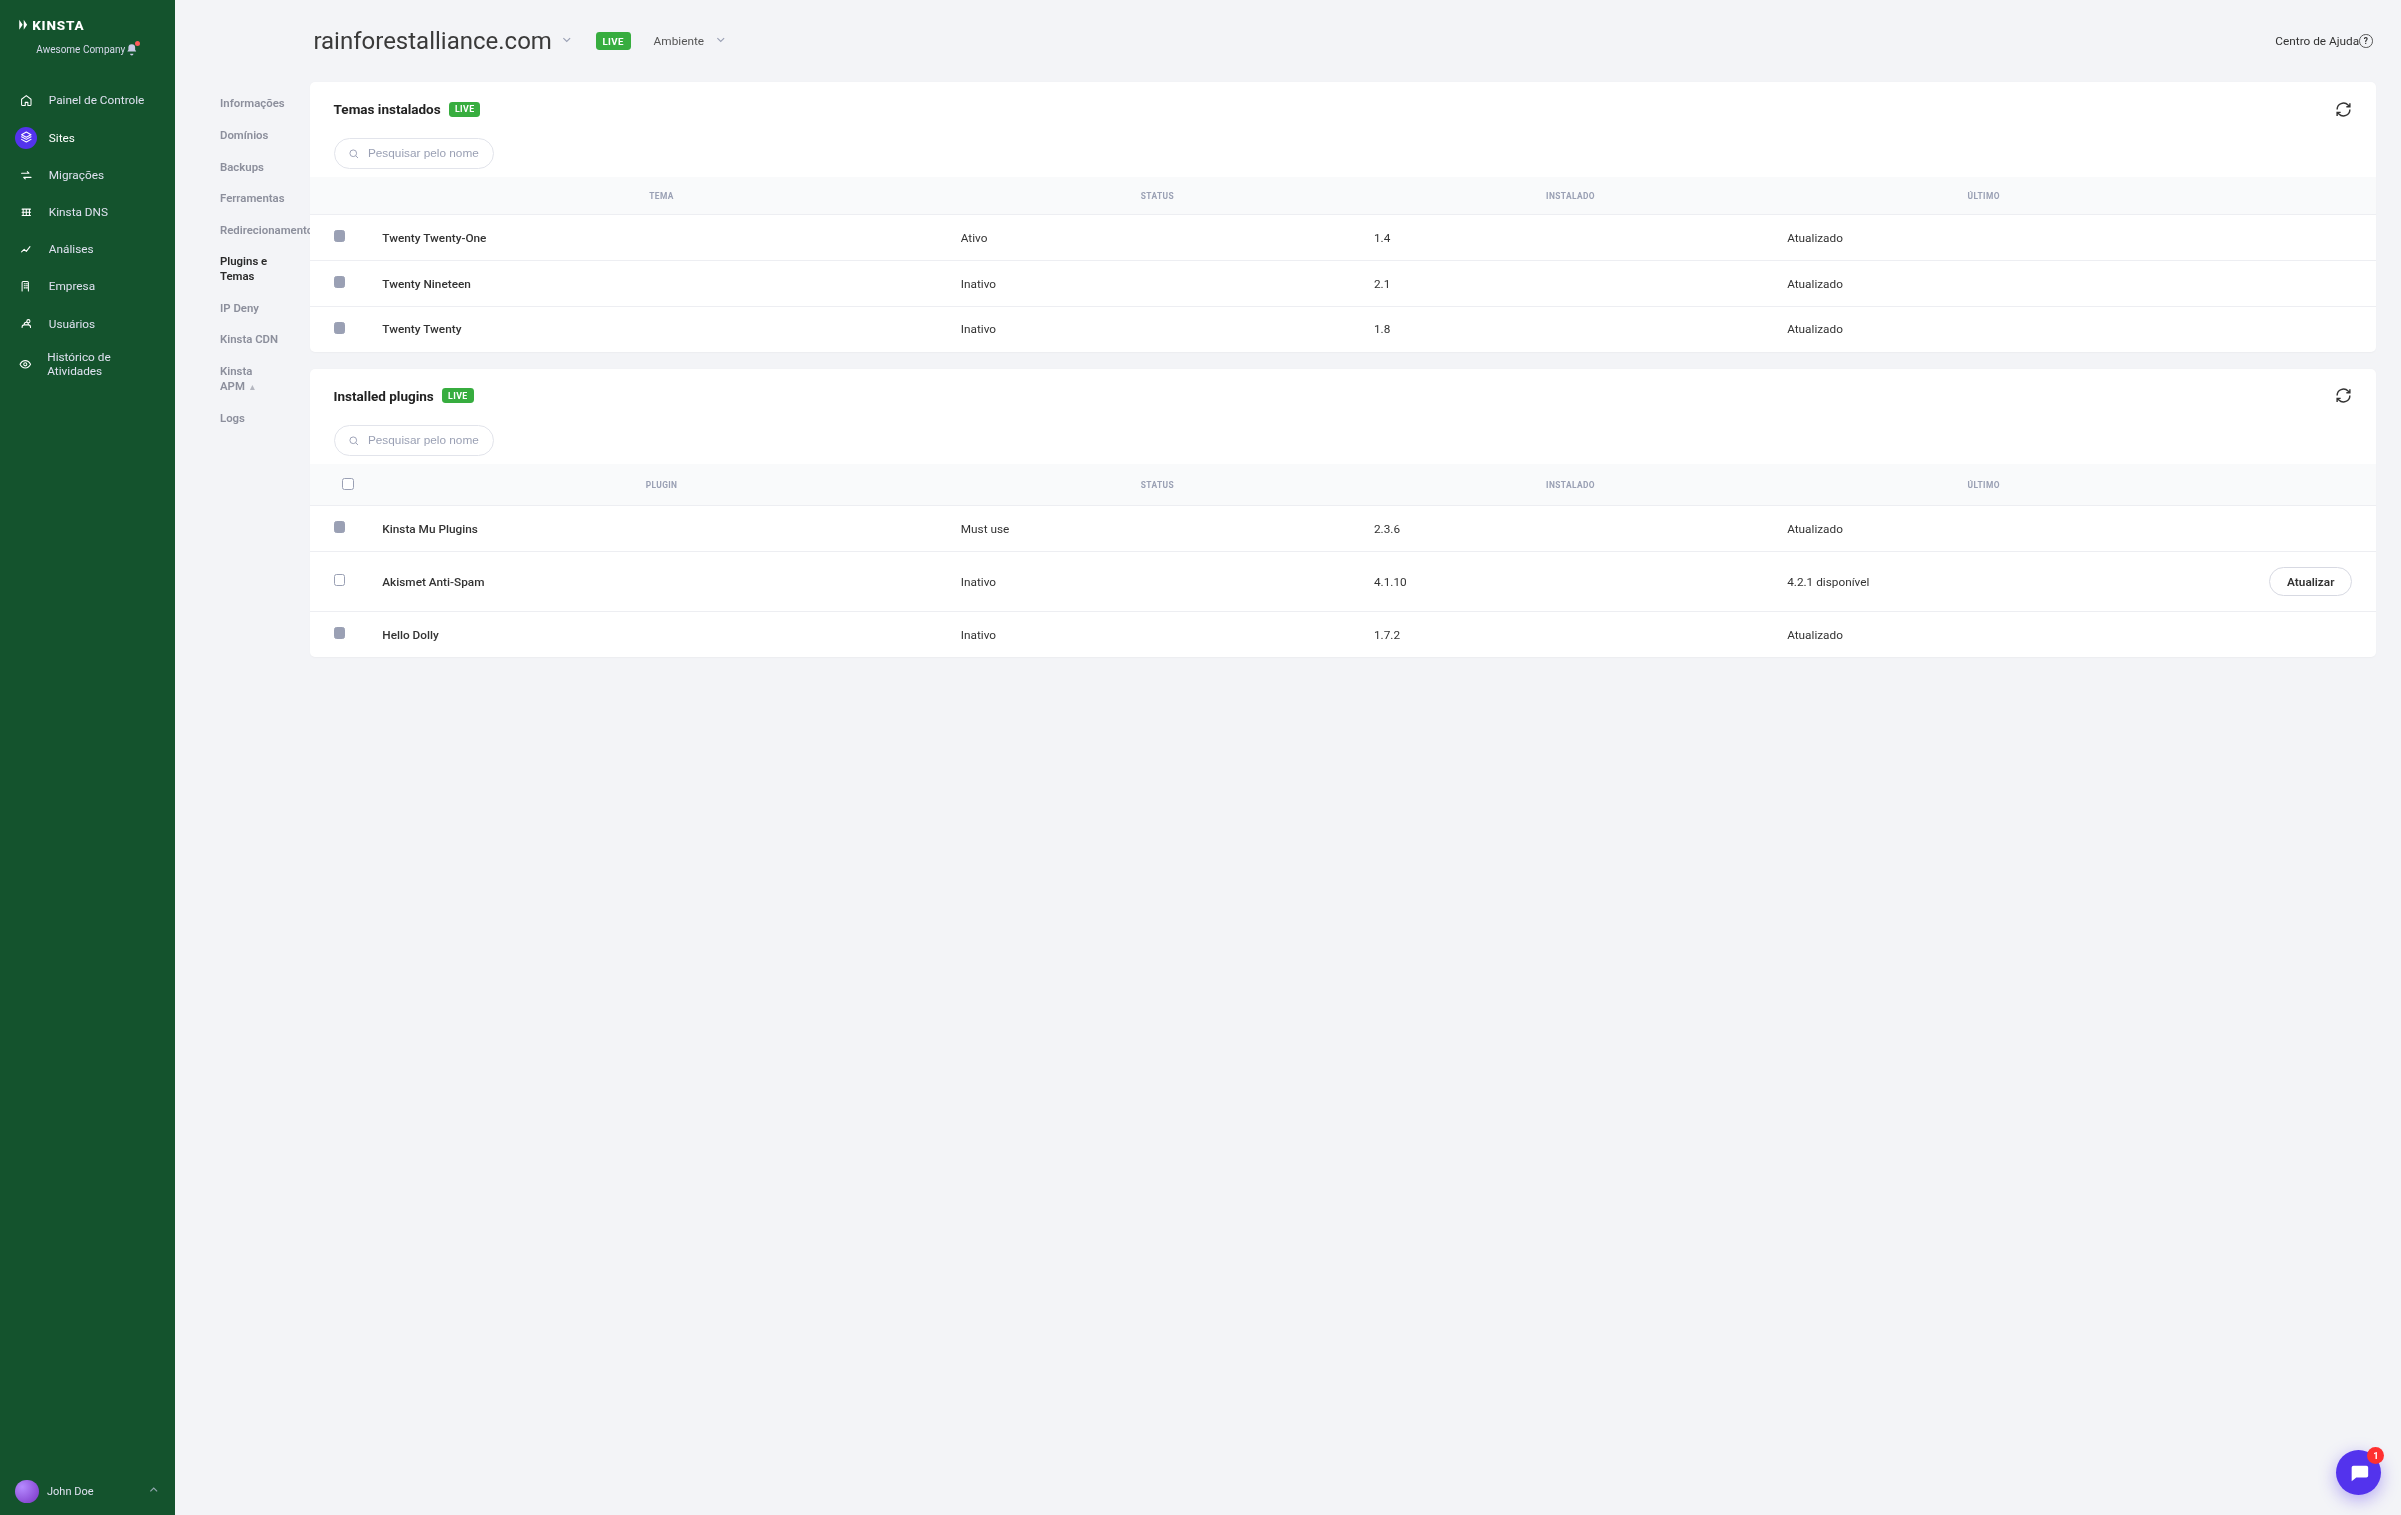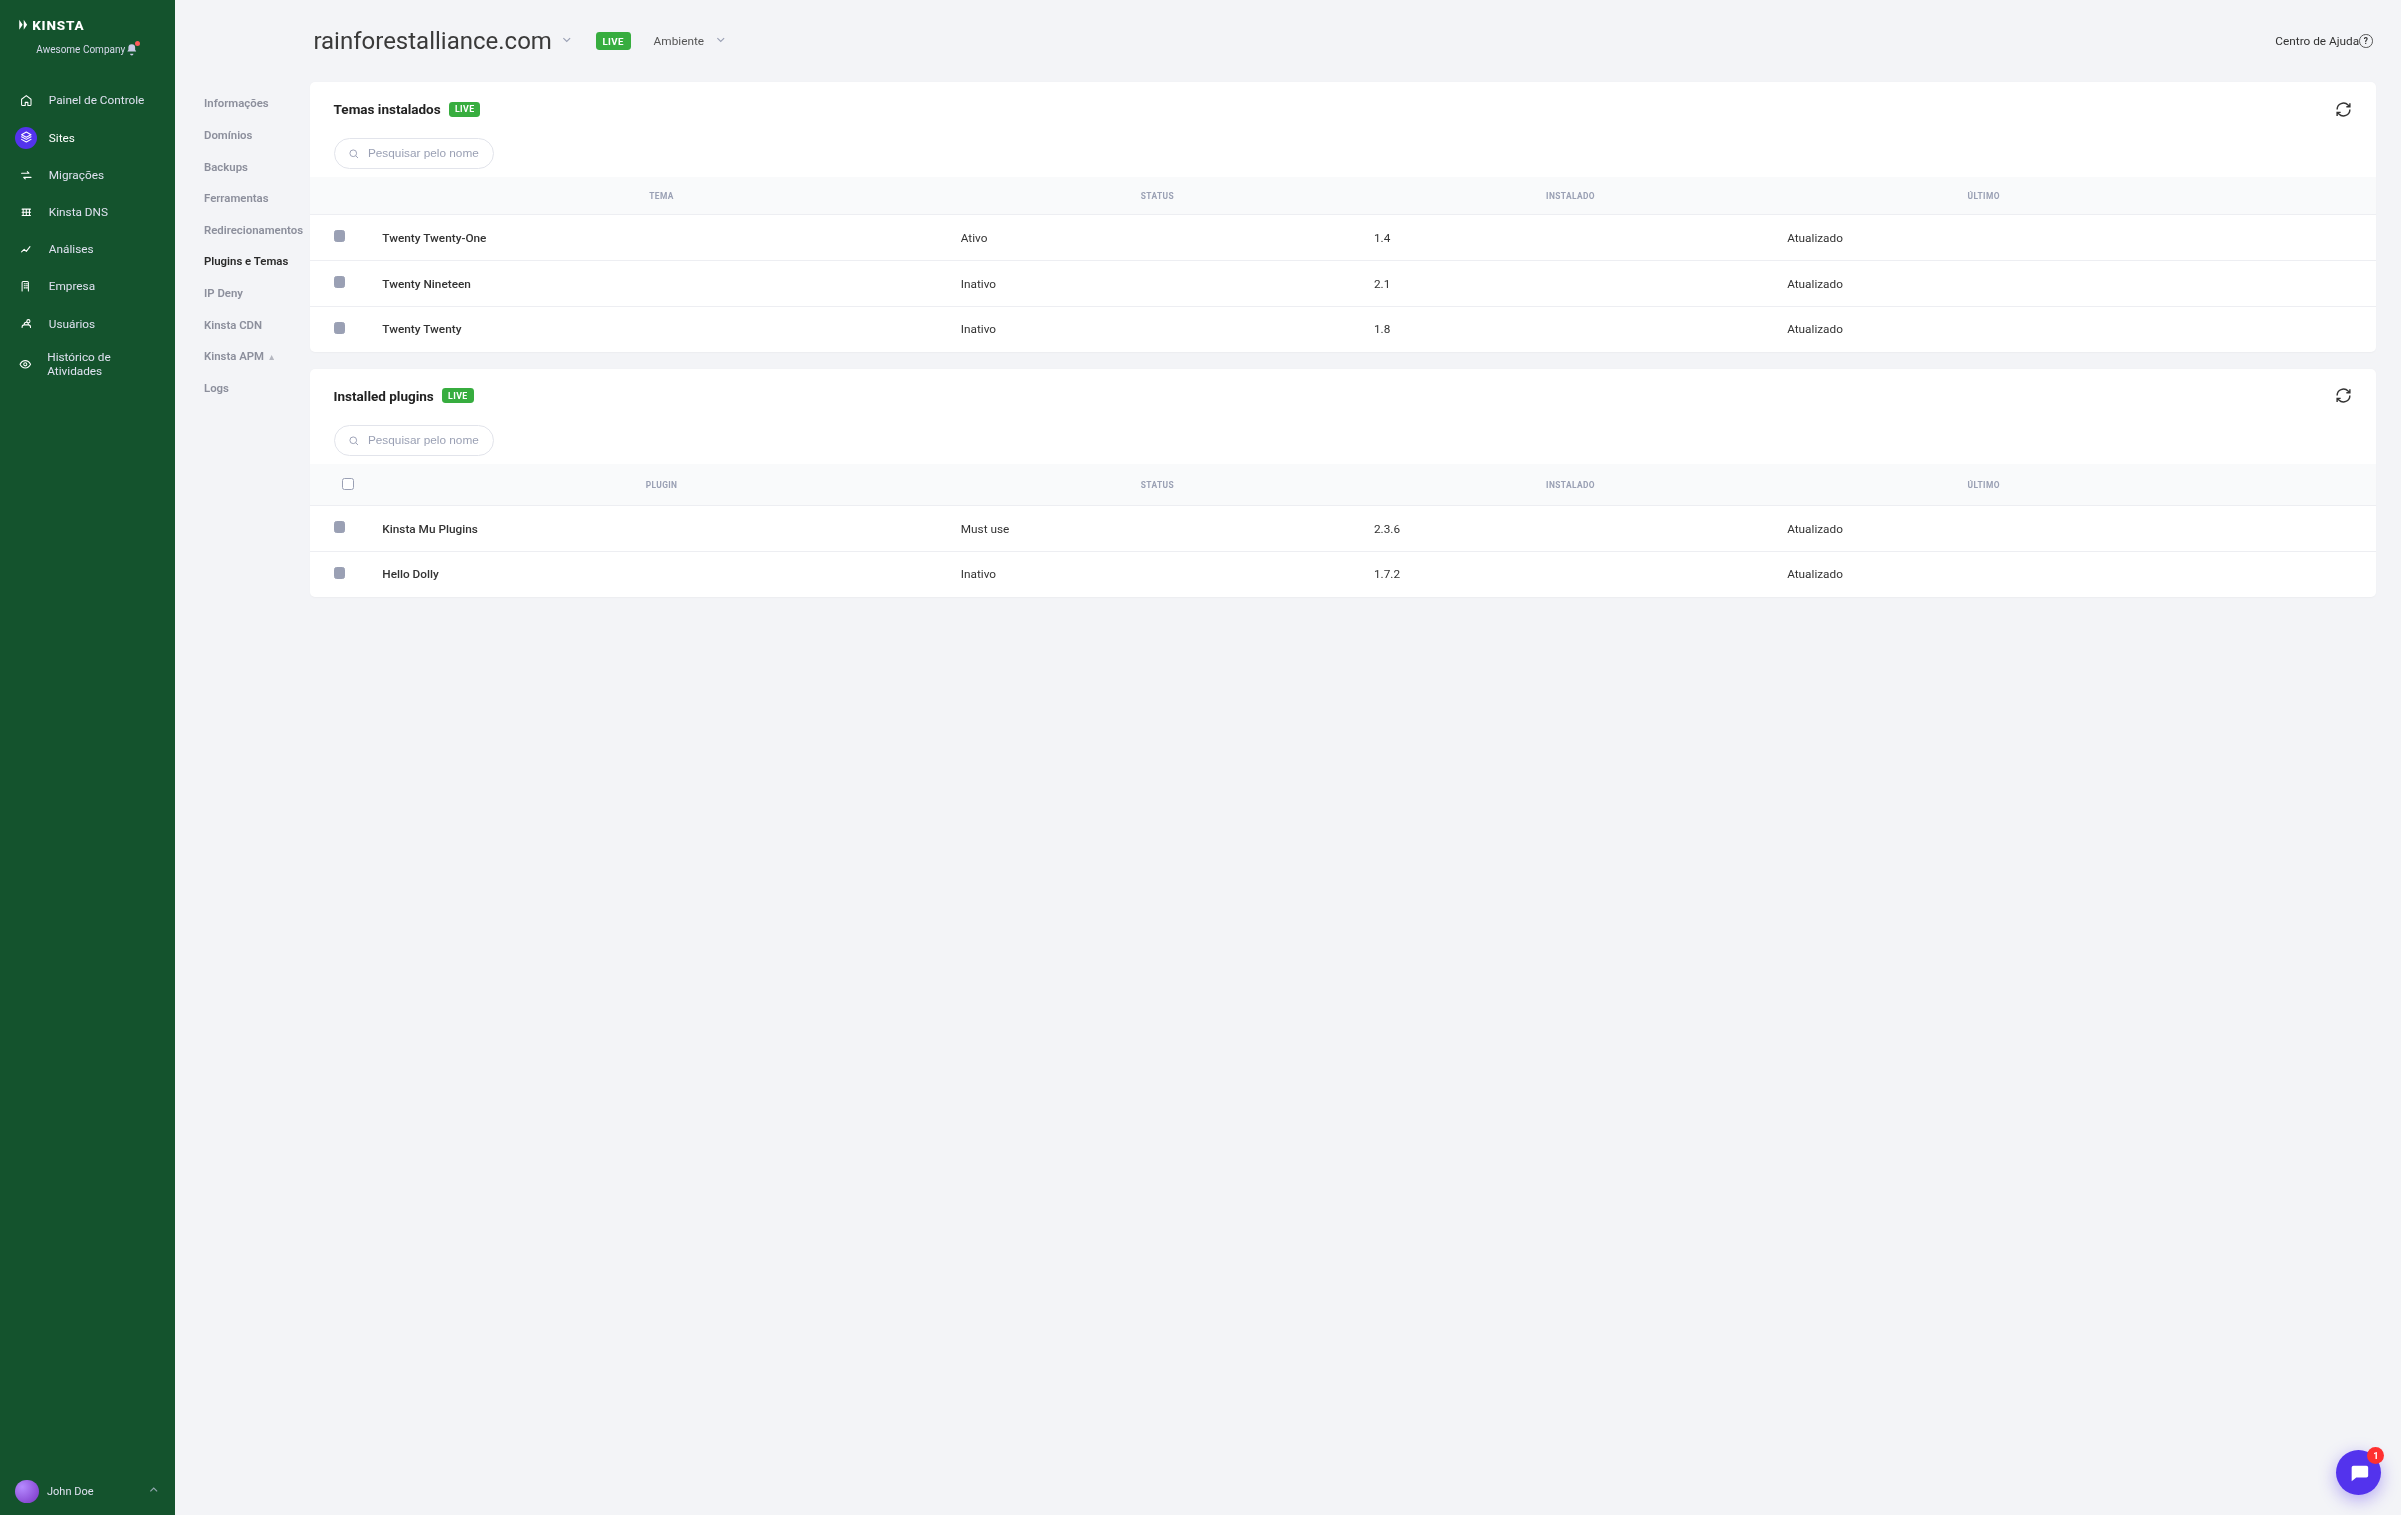--- a/index.html
+++ b/index.html
@@ -47,21 +47,21 @@
 .avatar {
   width:23.6px; height:23.6px; border-radius:50%;
   background: radial-gradient(circle at 30% 30%, #b58aff, #7832c4);
 }
 .chevron-up { margin-left:auto; opacity:.7; }
 
 
 .sidebar-sub {
   width: 135px;
   background: #f3f4f7;
-  padding: 88px 0 0 0;
+  padding: 88px 0 0 16px;
 }
 .sub-item {
   padding: 8.4px 18.5px 8.4px 29px; font-size: 11.4px; font-weight:600; color:#8c8f9c; cursor:pointer;
   line-height:1.3;
 }
 .sub-item.active { color:#2a2a2a; }
 .sub-item .apm-arrow { font-size:8.4px; margin-left:3.4px; opacity:.6;}
 
 
 .main { flex:1; background:#f3f4f7; padding: 0 25px 25px 0; display:flex; flex-direction:column; }
@@ -381,20 +381,28 @@
         <tbody id="plugins-body">
             <tr>
       <td class="col-check"><span class="cb filled"></span></td>
       <td class="col-name">Kinsta Mu Plugins</td>
       <td class="col-status ">Must use</td>
       <td class="col-installed">2.3.6</td>
       <td class="col-last muted">Atualizado</td>
       <td class="col-act"></td>
             </tr>
             <tr>
+      <td class="col-check"><span class="cb"></span></td>
+      <td class="col-name">Akismet Anti-Spam</td>
+      <td class="col-status muted">Inativo</td>
+      <td class="col-installed">4.1.10</td>
+      <td class="col-last ">4.2.1 disponível</td>
+      <td class="col-act"><span class="btn-outline">Atualizar</span></td>
+            </tr>
+            <tr>
       <td class="col-check"><span class="cb filled"></span></td>
       <td class="col-name">Hello Dolly</td>
       <td class="col-status muted">Inativo</td>
       <td class="col-installed">1.7.2</td>
       <td class="col-last muted">Atualizado</td>
       <td class="col-act"></td>
             </tr>
           </tbody>
       </table>
     </section>

